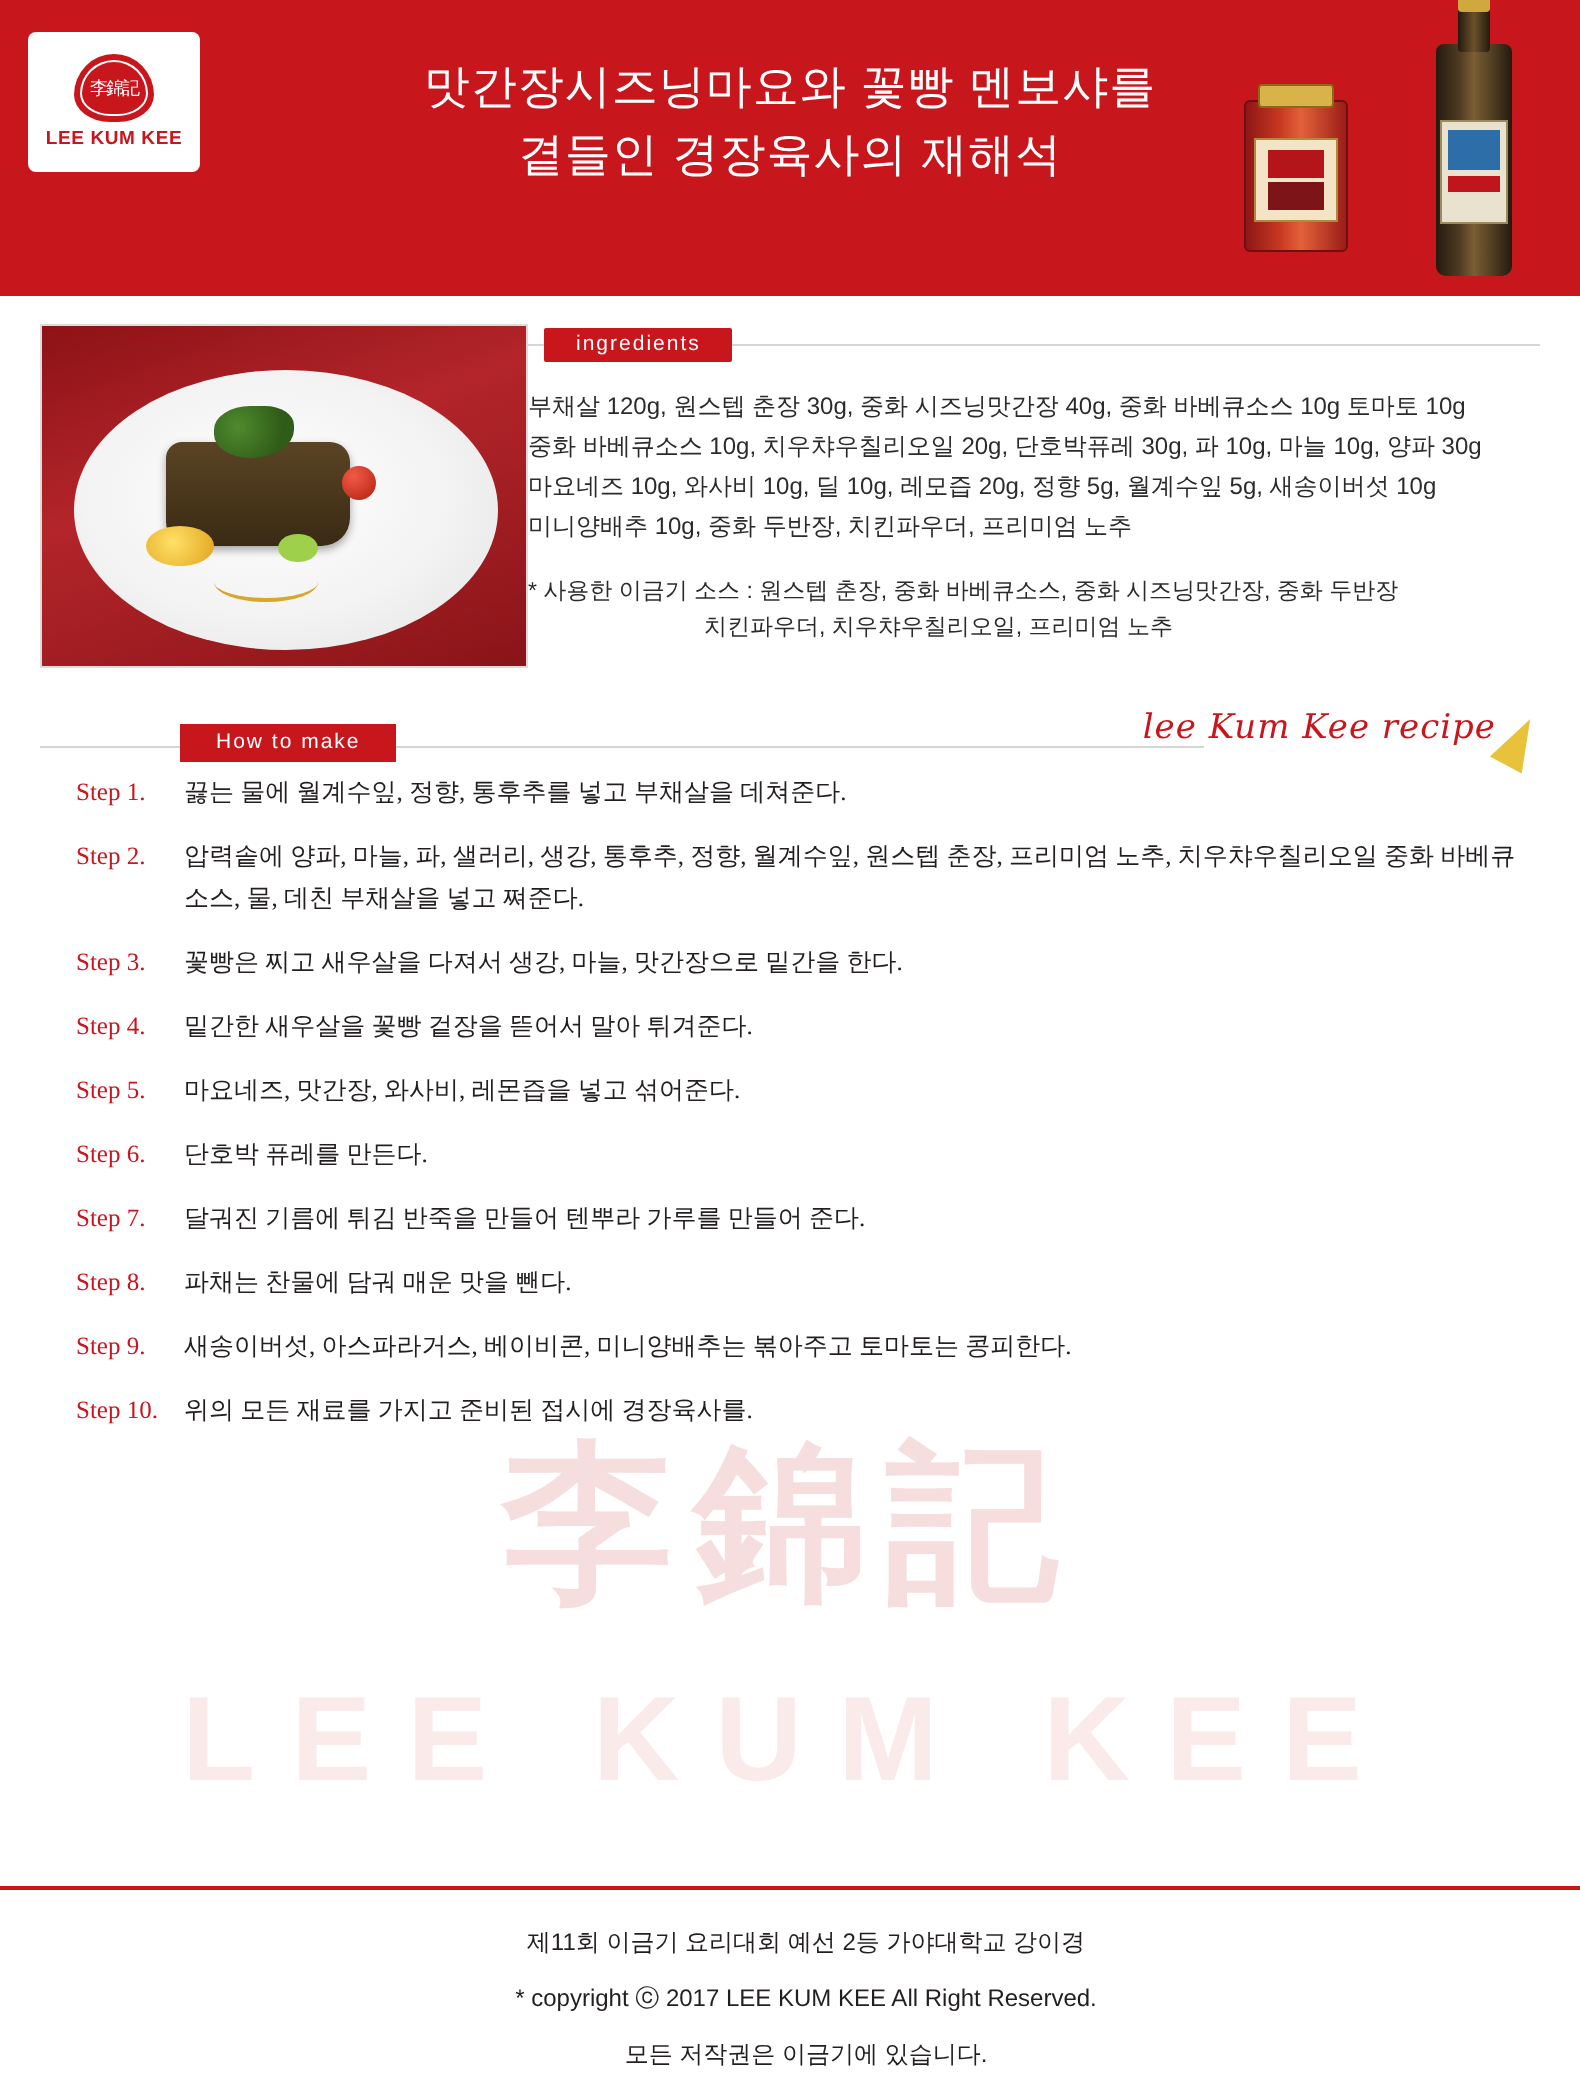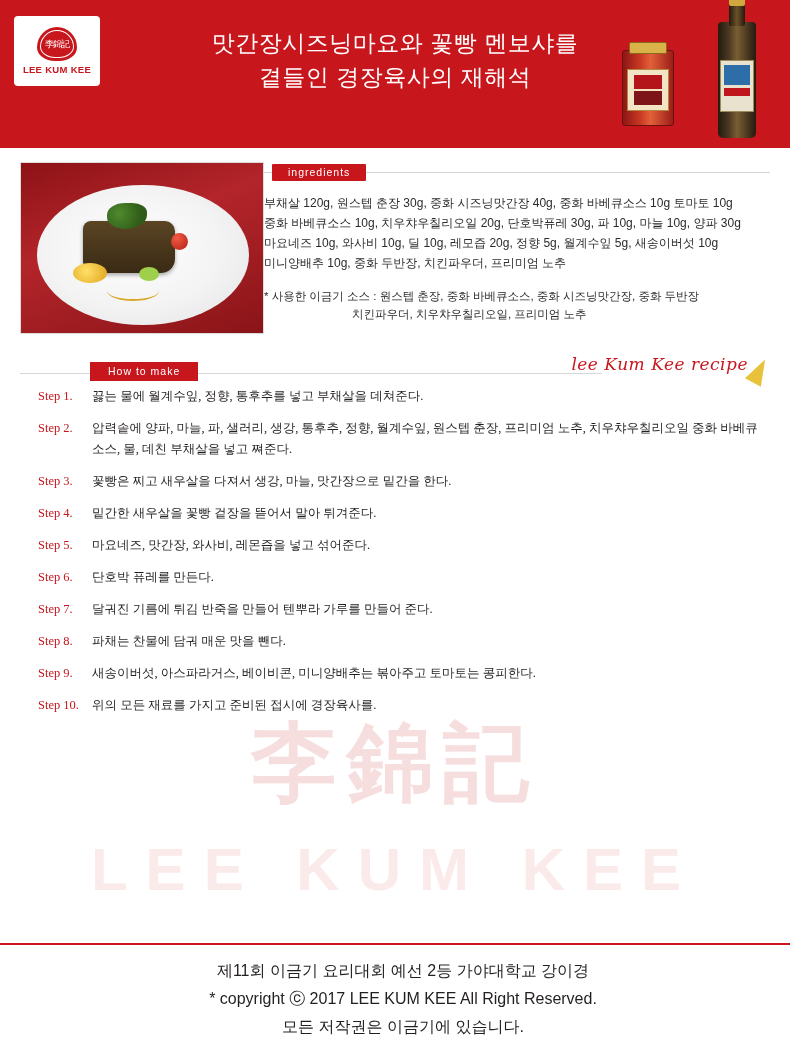--- a/index.html
+++ b/index.html
@@ -257,21 +257,21 @@
   
   .footer {
     position: absolute;
     left: 0; right: 0; bottom: 0;
     border-top: 2px solid #c8161d;
     padding-top: 12px;
     text-align: center;
     background: #fff;
     z-index: 3;
   }
-  .footer div { font-size: 16px; line-height: 28px; color: #231f20; margin-left: 16px; }
+  .footer div { font-size: 12px; line-height: 28px; color: #231f20; margin-left: 16px; }
 </style>
 </head>
 <body>
 
 <div class="header">
   <div class="logo">
     <div class="logo-mark">
         <span>李錦記</span>
       </div>
     <div class="logo-text">LEE KUM KEE</div>

